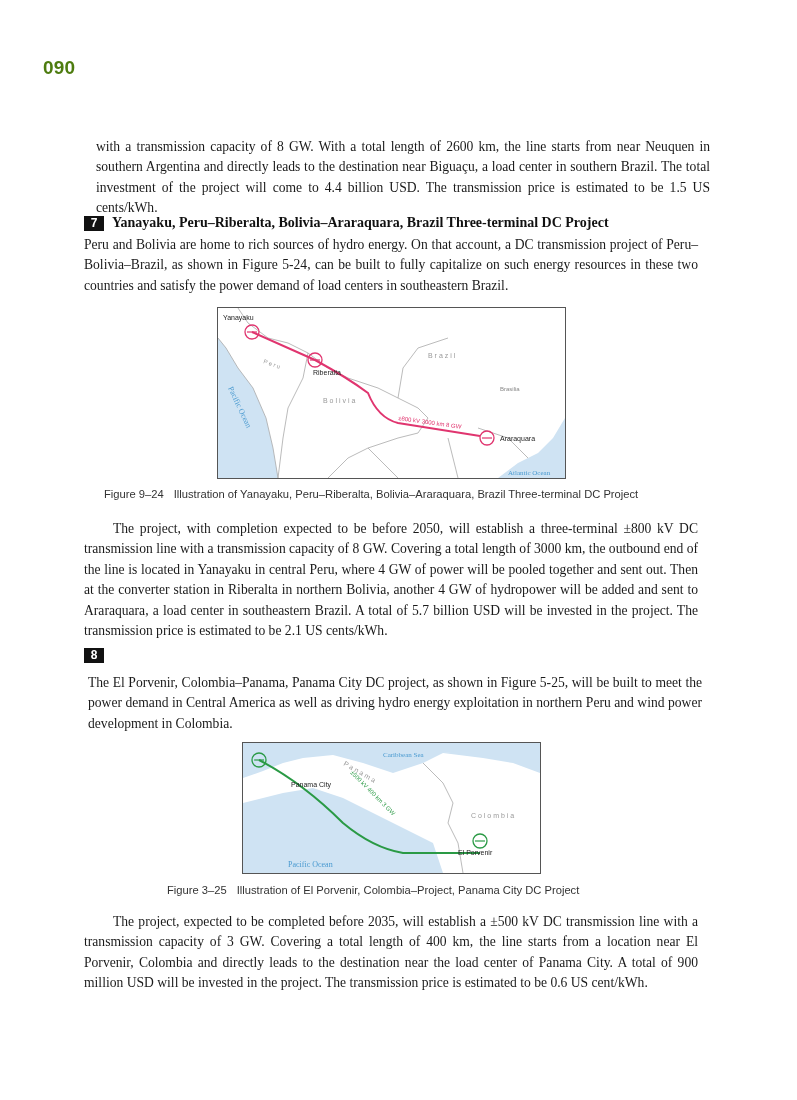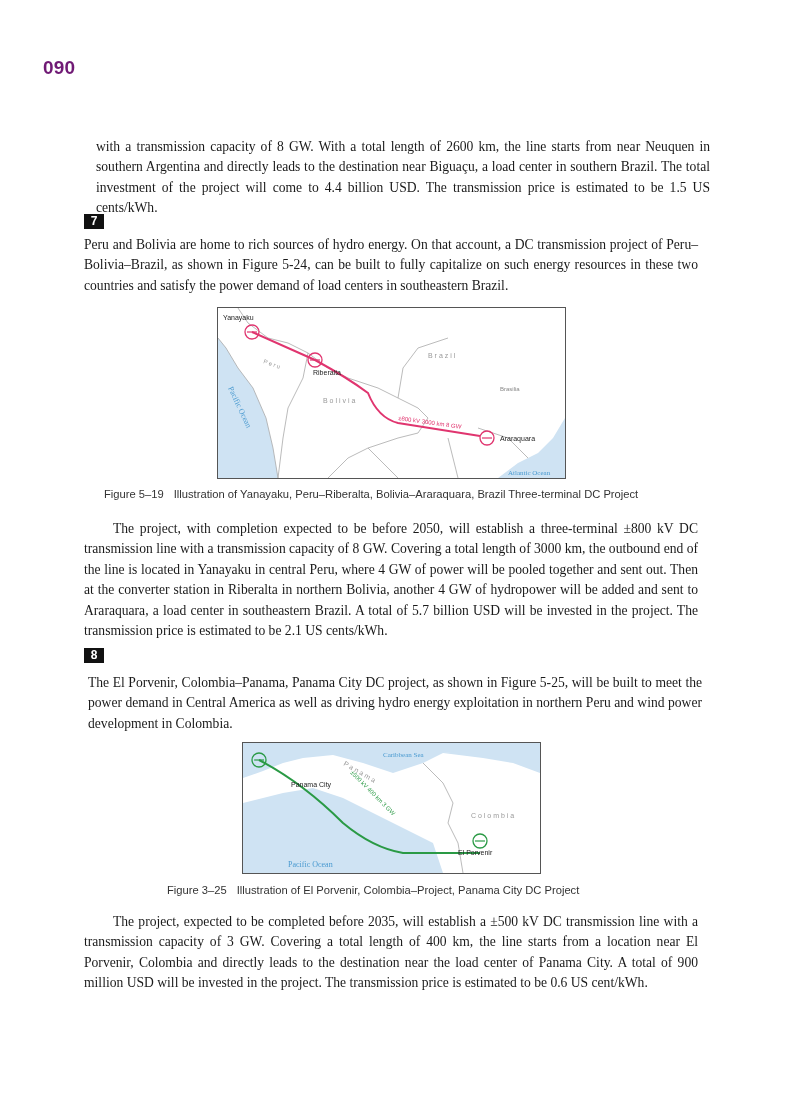--- a/index.html
+++ b/index.html
@@ -1,20 +1,20 @@
 <!DOCTYPE html>
 <html><head>
 <meta charset="utf-8">
 <style>
   html, body { margin: 0; padding: 0; background: #ffffff; }
   body { width: 797px; height: 1100px; position: relative; overflow: hidden; }
   .page-number {
     position: absolute; left: 43px; top: 57px;
     font-family: "Liberation Sans", sans-serif; font-weight: bold;
-    font-size: 19px; color: #701a75; letter-spacing: 0.2px;
+    font-size: 19px; color: #4d7c0f; letter-spacing: 0.2px;
   }
   .body-text {
     position: absolute; left: 84px; width: 614px;
     font-family: "Liberation Serif", serif; font-size: 13.6px;
     line-height: 20.4px; color: #1a1a1a; text-align: justify;
   }
   .body-text.indent { text-indent: 29px; }
   .section-heading {
     position: absolute; left: 84px; width: 620px;
     font-family: "Liberation Serif", serif; font-weight: bold;
@@ -39,20 +39,21 @@
 </style>
 </head>
 <body>
 
 <div class="page-number">090</div>
 
 <p class="body-text" style="top:125px;margin:12px;">with a transmission capacity of 8 GW. With a total length of 2600 km, the line starts from near Neuquen in southern Argentina and directly leads to the destination near Biguaçu, a load center in southern Brazil. The total investment of the project will come to 4.4 billion USD. The transmission price is estimated to be 1.5 US cents/kWh.</p>
 
 <div class="section-heading" style="top:214px;">
   <span class="section-num">7</span>
+  <span>Yanayaku, Peru–Riberalta, Bolivia–Araraquara, Brazil Three-terminal DC Project</span>
 </div>
 
 <p class="body-text" style="top:235px;margin:0;">Peru and Bolivia are home to rich sources of hydro energy. On that account, a DC transmission project of Peru–Bolivia–Brazil, as shown in Figure 5-24, can be built to fully capitalize on such energy resources in these two countries and satisfy the power demand of load centers in southeastern Brazil.</p>
 
 <div class="figure" style="left:217px;top:307px;width:347px;height:170px;">
   <svg width="347" height="170" viewBox="0 0 347 170">
 
     <path d="M0,30 L8,40 L20,60 L35,80 L48,110 L55,140 L60,170 L0,170 Z" fill="#cfe3f3"></path>
 
     <path d="M347,110 L335,130 L320,145 L300,155 L280,170 L347,170 Z" fill="#cfe3f3"></path>
@@ -84,21 +85,21 @@
     <text x="105" y="95" font-family="Liberation Sans, sans-serif" font-size="7" fill="#999">B o l i v i a</text>
     <text x="210" y="50" font-family="Liberation Sans, sans-serif" font-size="7" fill="#999">B r a z i l</text>
     <text x="282" y="83" font-family="Liberation Sans, sans-serif" font-size="6" fill="#888">Brasilia</text>
     <text x="10" y="80" font-family="Liberation Serif, serif" font-size="8" fill="#4a9ad0" transform="rotate(65 10 80)">Pacific Ocean</text>
     <text x="290" y="167" font-family="Liberation Serif, serif" font-size="7" fill="#4a9ad0">Atlantic Ocean</text>
     <text x="180" y="112" font-family="Liberation Sans, sans-serif" font-size="6" fill="#e0356f" transform="rotate(8 180 112)">±800 kV  3000 km  8 GW</text>
   </svg>
 </div>
 
 <div class="caption" style="left:104px;top:488px;">
-  <span class="fig-num">Figure 5–19</span><span>Illustration of Yanayaku, Peru–Riberalta, Bolivia–Araraquara, Brazil Three-terminal DC Project</span>
+  <span class="fig-num">Figure 9–24</span><span>Illustration of Yanayaku, Peru–Riberalta, Bolivia–Araraquara, Brazil Three-terminal DC Project</span>
 </div>
 
 <p class="body-text indent" style="top:519px;margin:0;">The project, with completion expected to be before 2050, will establish a three-terminal ±800 kV DC transmission line with a transmission capacity of 8 GW. Covering a total length of 3000 km, the outbound end of the line is located in Yanayaku in central Peru, where 4 GW of power will be pooled together and sent out. Then at the converter station in Riberalta in northern Bolivia, another 4 GW of hydropower will be added and sent to Araraquara, a load center in southeastern Brazil. A total of 5.7 billion USD will be invested in the project. The transmission price is estimated to be 2.1 US cents/kWh.</p>
 
 <div class="section-heading" style="top:648px;">
   <span class="section-num">8</span>
 </div>
 
 <p class="body-text" style="top:669px;margin:4px;">The El Porvenir, Colombia–Panama, Panama City DC project, as shown in Figure 5-25, will be built to meet the power demand in Central America as well as driving hydro energy exploitation in northern Peru and wind power development in Colombia.</p>
 

